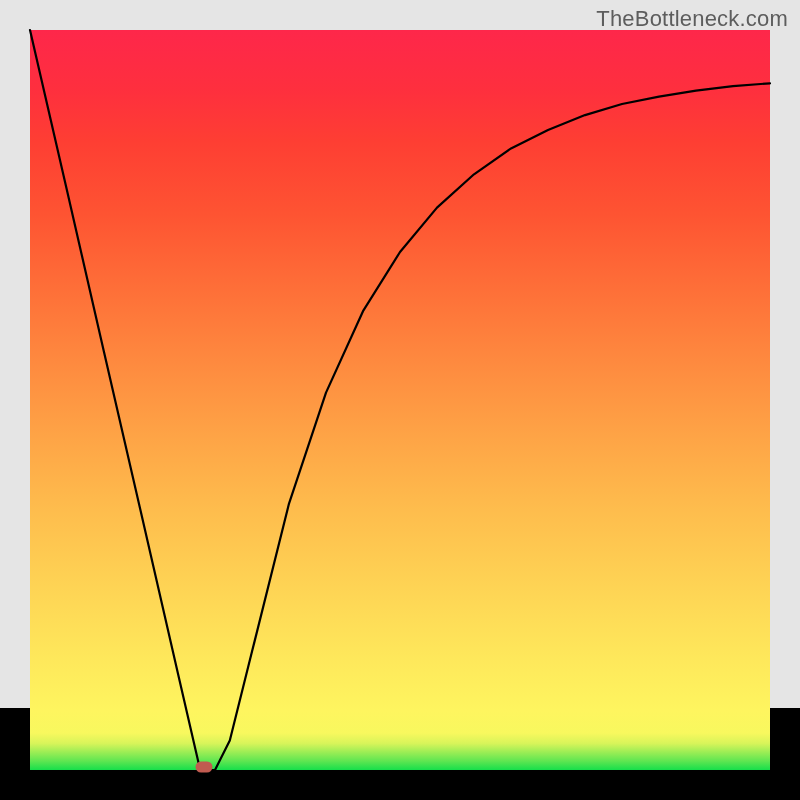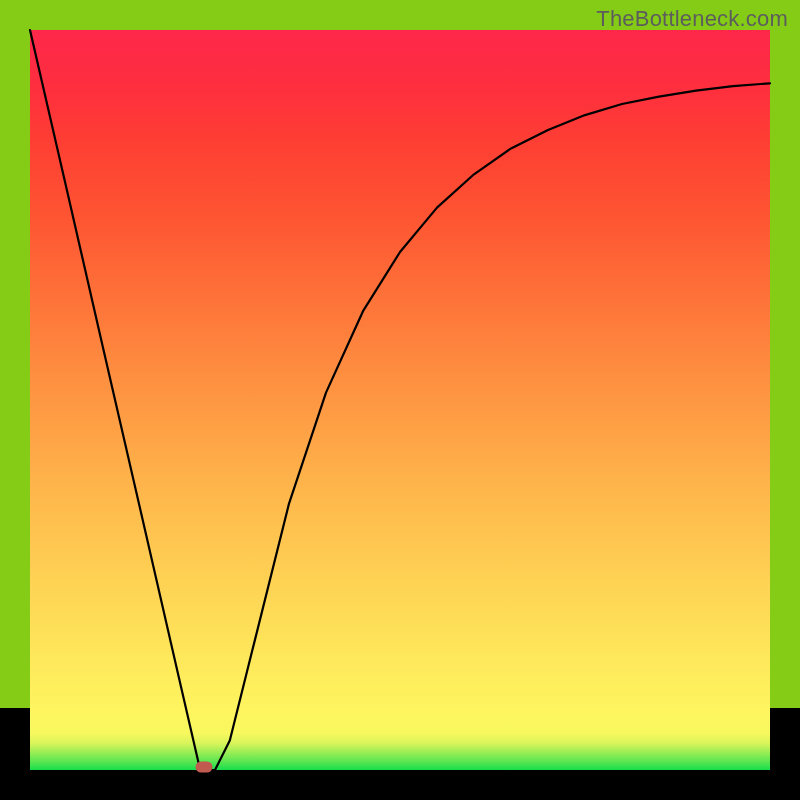--- a/index.html
+++ b/index.html
@@ -8,21 +8,21 @@
     width: 800px;
     height: 800px;
     overflow: hidden;
     background: #000;
     font-family: Arial, Helvetica, sans-serif;
   }
   .frame {
     position: relative;
     width: 800px;
     height: 708px;
-    background: #84cc16;
+    background: #e5e5e5;
   }
   .plot-area {
     position: absolute;
     left: 30px;
     top: 30px;
     width: 740px;
     height: 740px;
     
   }
   .gradient-bg {

